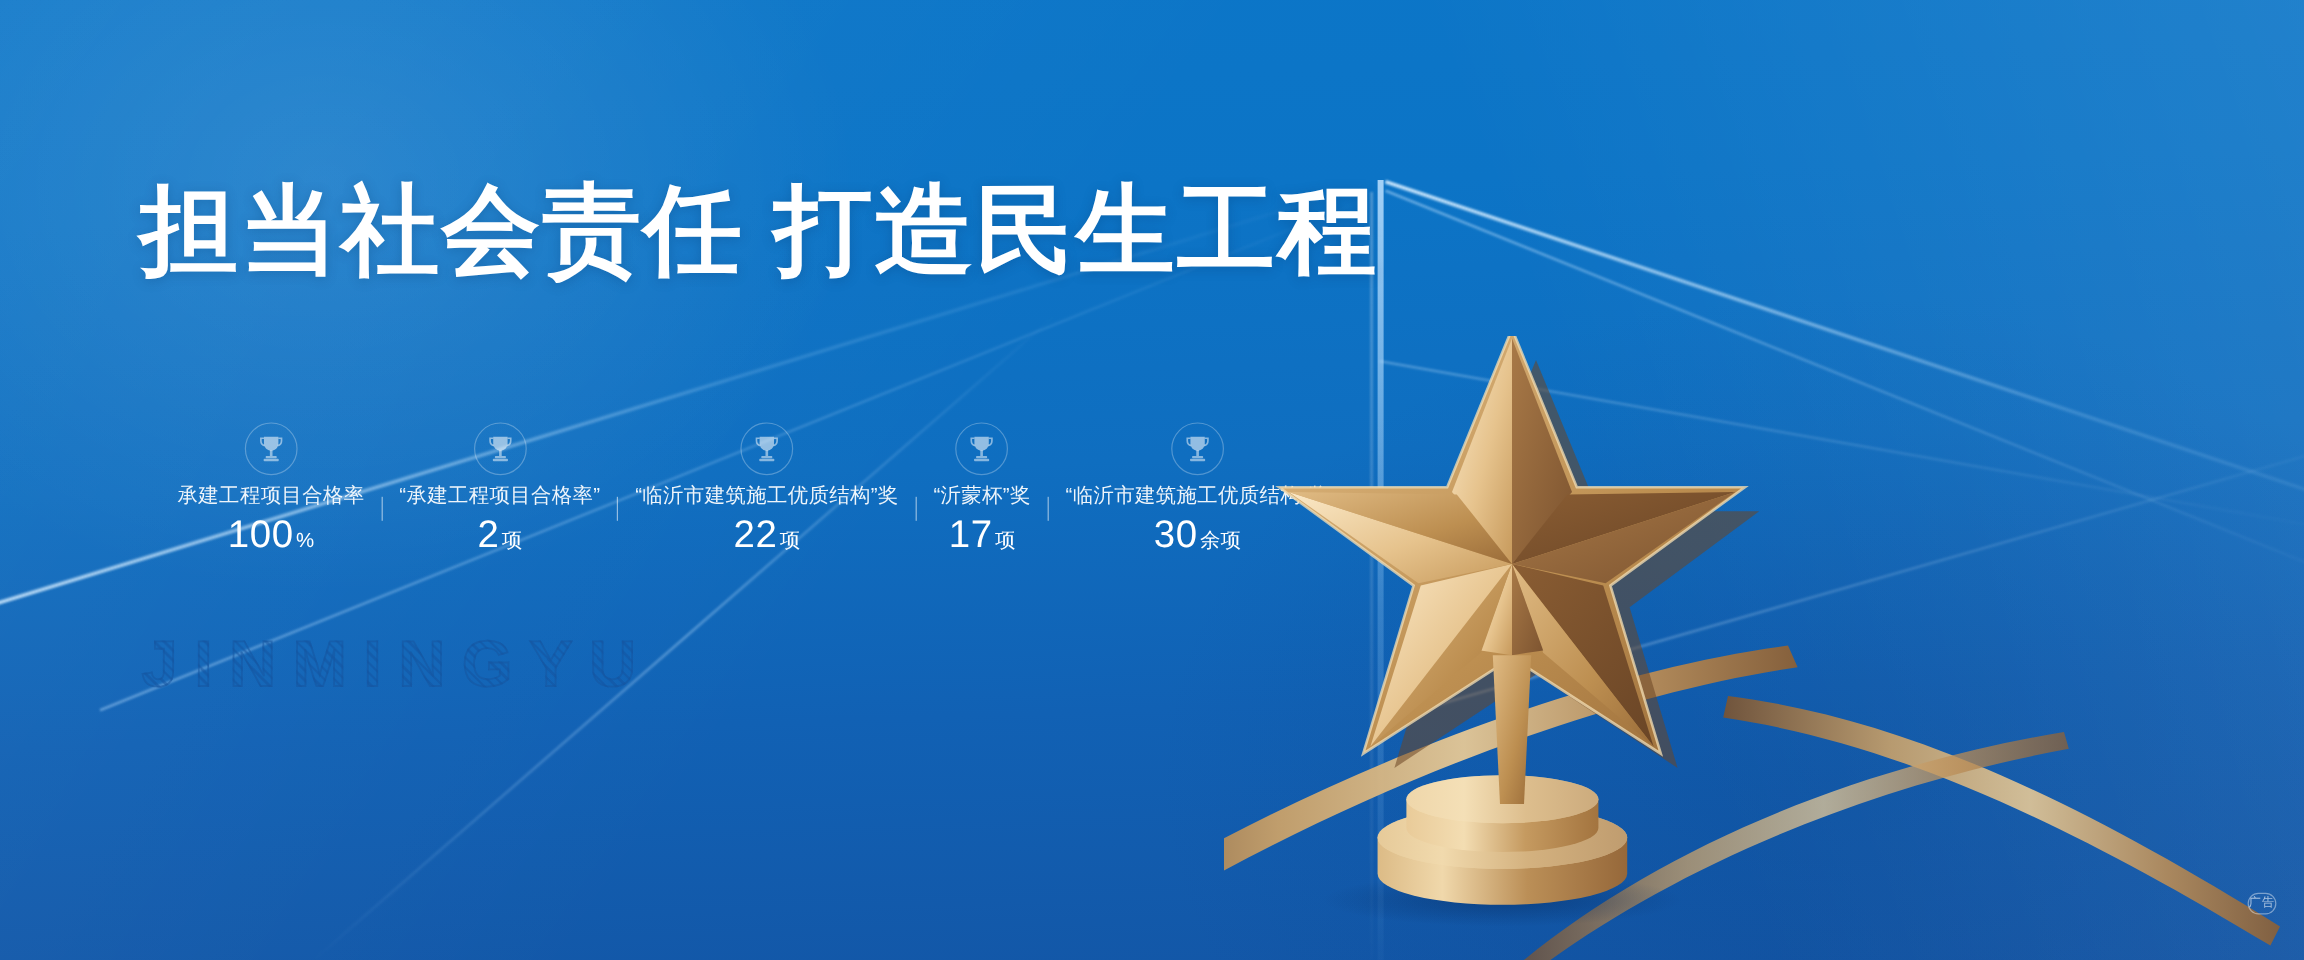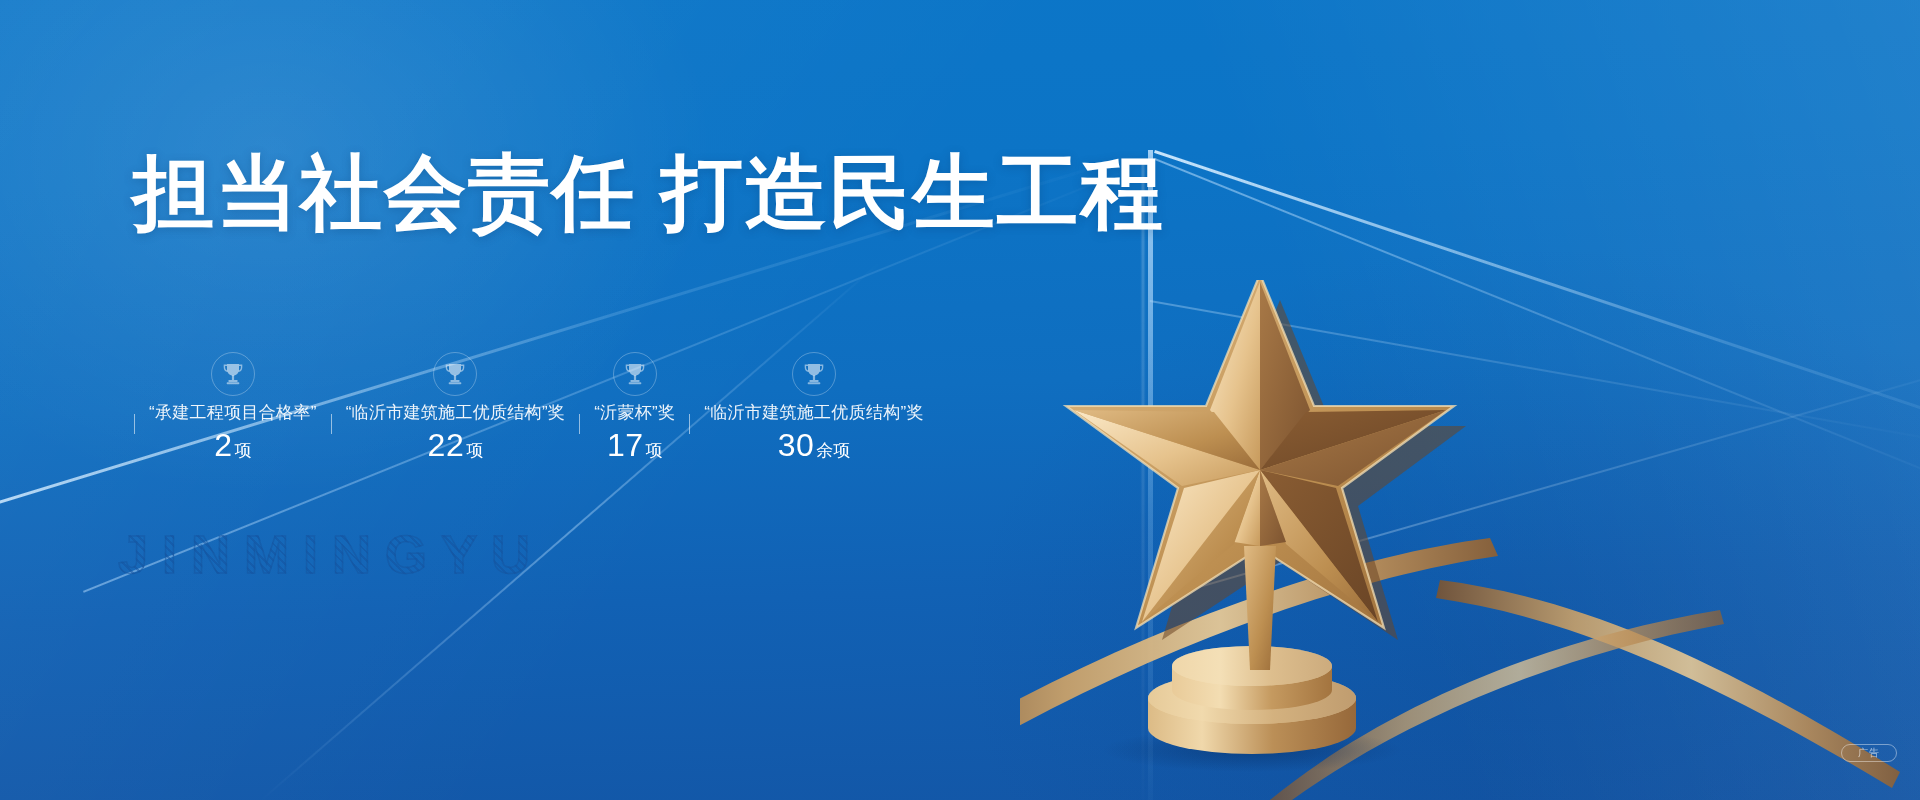--- a/index.html
+++ b/index.html
@@ -110,21 +110,20 @@
   .headline {
     position:absolute;
     left:116px; top:152px;
     font-size:82px;
     font-weight:700;
     color:#ffffff;
     letter-spacing:2px;
     line-height:1.0;
     white-space:nowrap;
     text-shadow:0 2px 10px rgba(4,50,105,0.25);
-    margin-left:16px;
   }
 
   
   .stats {
     position:absolute;
     left:134px; top:352px;
     display:flex;
     align-items:flex-start;
     white-space:nowrap;
   }
@@ -172,21 +171,21 @@
     left:1020px; top:280px;
     width:900px; height:520px;
     pointer-events:none;
   }
   .sculpture svg { display:block; }
 
   
   .ad-badge {
     position:absolute;
     right:23px; bottom:38px;
-    padding:1px 16px 2px;
+    padding:1px 0 2px;
     border:1px solid rgba(255,255,255,0.42);
     border-radius:9px;
     font-size:10px;
     color:rgba(255,255,255,0.62);
     letter-spacing:1px;
     line-height:1.3;
   }
 </style>
 </head>
 <body>
@@ -208,94 +207,111 @@
     <div class="crease2"></div>
     <div class="glow-br"></div>
   </div>
 
   <div class="watermark">JINMINGYU</div>
 
   <h1 class="headline">担当社会责任 打造民生工程</h1>
 
   <div class="stats">
 
-
-    <div class="sep"></div>
-
     <div class="stat">
       <span class="trophy-wrap">
         <svg width="22" height="24" viewBox="0 0 22 24" aria-hidden="true">
           <path d="M5 2h12v5.2c0 3.6-2.3 6.3-6 6.3S5 10.8 5 7.2V2z" fill="rgba(255,255,255,0.55)"></path>
           <path d="M5 3.2H2.4v2.1c0 2.3 1.3 3.7 3.2 4.0" fill="none" stroke="rgba(255,255,255,0.5)" stroke-width="1.4"></path>
           <path d="M17 3.2h2.6v2.1c0 2.3-1.3 3.7-3.2 4.0" fill="none" stroke="rgba(255,255,255,0.5)" stroke-width="1.4"></path>
           <rect x="9.9" y="13" width="2.2" height="5" fill="rgba(255,255,255,0.5)"></rect>
           <rect x="6.4" y="18" width="9.2" height="1.9" rx="0.6" fill="rgba(255,255,255,0.5)"></rect>
           <rect x="4.7" y="20.2" width="12.6" height="2.1" rx="0.7" fill="rgba(255,255,255,0.5)"></rect>
         </svg>
       </span>
-      <span class="stat-label">“承建工程项目合格率”</span>
+      <span class="stat-label">承建工程项目合格率</span>
       <span class="stat-value">
-        <span class="stat-num">2</span>
-        <span class="stat-unit">项</span>
+        <span class="stat-num">100</span>
+        <span class="stat-unit">%</span>
       </span>
     </div>
 
     <div class="sep"></div>
 
     <div class="stat">
       <span class="trophy-wrap">
         <svg width="22" height="24" viewBox="0 0 22 24" aria-hidden="true">
           <path d="M5 2h12v5.2c0 3.6-2.3 6.3-6 6.3S5 10.8 5 7.2V2z" fill="rgba(255,255,255,0.55)"></path>
           <path d="M5 3.2H2.4v2.1c0 2.3 1.3 3.7 3.2 4.0" fill="none" stroke="rgba(255,255,255,0.5)" stroke-width="1.4"></path>
           <path d="M17 3.2h2.6v2.1c0 2.3-1.3 3.7-3.2 4.0" fill="none" stroke="rgba(255,255,255,0.5)" stroke-width="1.4"></path>
           <rect x="9.9" y="13" width="2.2" height="5" fill="rgba(255,255,255,0.5)"></rect>
           <rect x="6.4" y="18" width="9.2" height="1.9" rx="0.6" fill="rgba(255,255,255,0.5)"></rect>
           <rect x="4.7" y="20.2" width="12.6" height="2.1" rx="0.7" fill="rgba(255,255,255,0.5)"></rect>
         </svg>
       </span>
-      <span class="stat-label">“临沂市建筑施工优质结构”奖</span>
+      <span class="stat-label">“承建工程项目合格率”</span>
       <span class="stat-value">
-        <span class="stat-num">22</span>
+        <span class="stat-num">2</span>
         <span class="stat-unit">项</span>
       </span>
     </div>
 
     <div class="sep"></div>
 
     <div class="stat">
       <span class="trophy-wrap">
         <svg width="22" height="24" viewBox="0 0 22 24" aria-hidden="true">
           <path d="M5 2h12v5.2c0 3.6-2.3 6.3-6 6.3S5 10.8 5 7.2V2z" fill="rgba(255,255,255,0.55)"></path>
           <path d="M5 3.2H2.4v2.1c0 2.3 1.3 3.7 3.2 4.0" fill="none" stroke="rgba(255,255,255,0.5)" stroke-width="1.4"></path>
           <path d="M17 3.2h2.6v2.1c0 2.3-1.3 3.7-3.2 4.0" fill="none" stroke="rgba(255,255,255,0.5)" stroke-width="1.4"></path>
           <rect x="9.9" y="13" width="2.2" height="5" fill="rgba(255,255,255,0.5)"></rect>
           <rect x="6.4" y="18" width="9.2" height="1.9" rx="0.6" fill="rgba(255,255,255,0.5)"></rect>
           <rect x="4.7" y="20.2" width="12.6" height="2.1" rx="0.7" fill="rgba(255,255,255,0.5)"></rect>
         </svg>
       </span>
-      <span class="stat-label">“沂蒙杯”奖</span>
+      <span class="stat-label">“临沂市建筑施工优质结构”奖</span>
       <span class="stat-value">
-        <span class="stat-num">17</span>
+        <span class="stat-num">22</span>
         <span class="stat-unit">项</span>
       </span>
     </div>
 
     <div class="sep"></div>
 
     <div class="stat">
       <span class="trophy-wrap">
         <svg width="22" height="24" viewBox="0 0 22 24" aria-hidden="true">
           <path d="M5 2h12v5.2c0 3.6-2.3 6.3-6 6.3S5 10.8 5 7.2V2z" fill="rgba(255,255,255,0.55)"></path>
           <path d="M5 3.2H2.4v2.1c0 2.3 1.3 3.7 3.2 4.0" fill="none" stroke="rgba(255,255,255,0.5)" stroke-width="1.4"></path>
           <path d="M17 3.2h2.6v2.1c0 2.3-1.3 3.7-3.2 4.0" fill="none" stroke="rgba(255,255,255,0.5)" stroke-width="1.4"></path>
           <rect x="9.9" y="13" width="2.2" height="5" fill="rgba(255,255,255,0.5)"></rect>
           <rect x="6.4" y="18" width="9.2" height="1.9" rx="0.6" fill="rgba(255,255,255,0.5)"></rect>
           <rect x="4.7" y="20.2" width="12.6" height="2.1" rx="0.7" fill="rgba(255,255,255,0.5)"></rect>
         </svg>
       </span>
+      <span class="stat-label">“沂蒙杯”奖</span>
+      <span class="stat-value">
+        <span class="stat-num">17</span>
+        <span class="stat-unit">项</span>
+      </span>
+    </div>
+
+    <div class="sep"></div>
+
+    <div class="stat">
+      <span class="trophy-wrap">
+        <svg width="22" height="24" viewBox="0 0 22 24" aria-hidden="true">
+          <path d="M5 2h12v5.2c0 3.6-2.3 6.3-6 6.3S5 10.8 5 7.2V2z" fill="rgba(255,255,255,0.55)"></path>
+          <path d="M5 3.2H2.4v2.1c0 2.3 1.3 3.7 3.2 4.0" fill="none" stroke="rgba(255,255,255,0.5)" stroke-width="1.4"></path>
+          <path d="M17 3.2h2.6v2.1c0 2.3-1.3 3.7-3.2 4.0" fill="none" stroke="rgba(255,255,255,0.5)" stroke-width="1.4"></path>
+          <rect x="9.9" y="13" width="2.2" height="5" fill="rgba(255,255,255,0.5)"></rect>
+          <rect x="6.4" y="18" width="9.2" height="1.9" rx="0.6" fill="rgba(255,255,255,0.5)"></rect>
+          <rect x="4.7" y="20.2" width="12.6" height="2.1" rx="0.7" fill="rgba(255,255,255,0.5)"></rect>
+        </svg>
+      </span>
       <span class="stat-label">“临沂市建筑施工优质结构”奖</span>
       <span class="stat-value">
         <span class="stat-num">30</span>
         <span class="stat-unit">余项</span>
       </span>
     </div>
 
   </div>
 
   <div class="sculpture">

